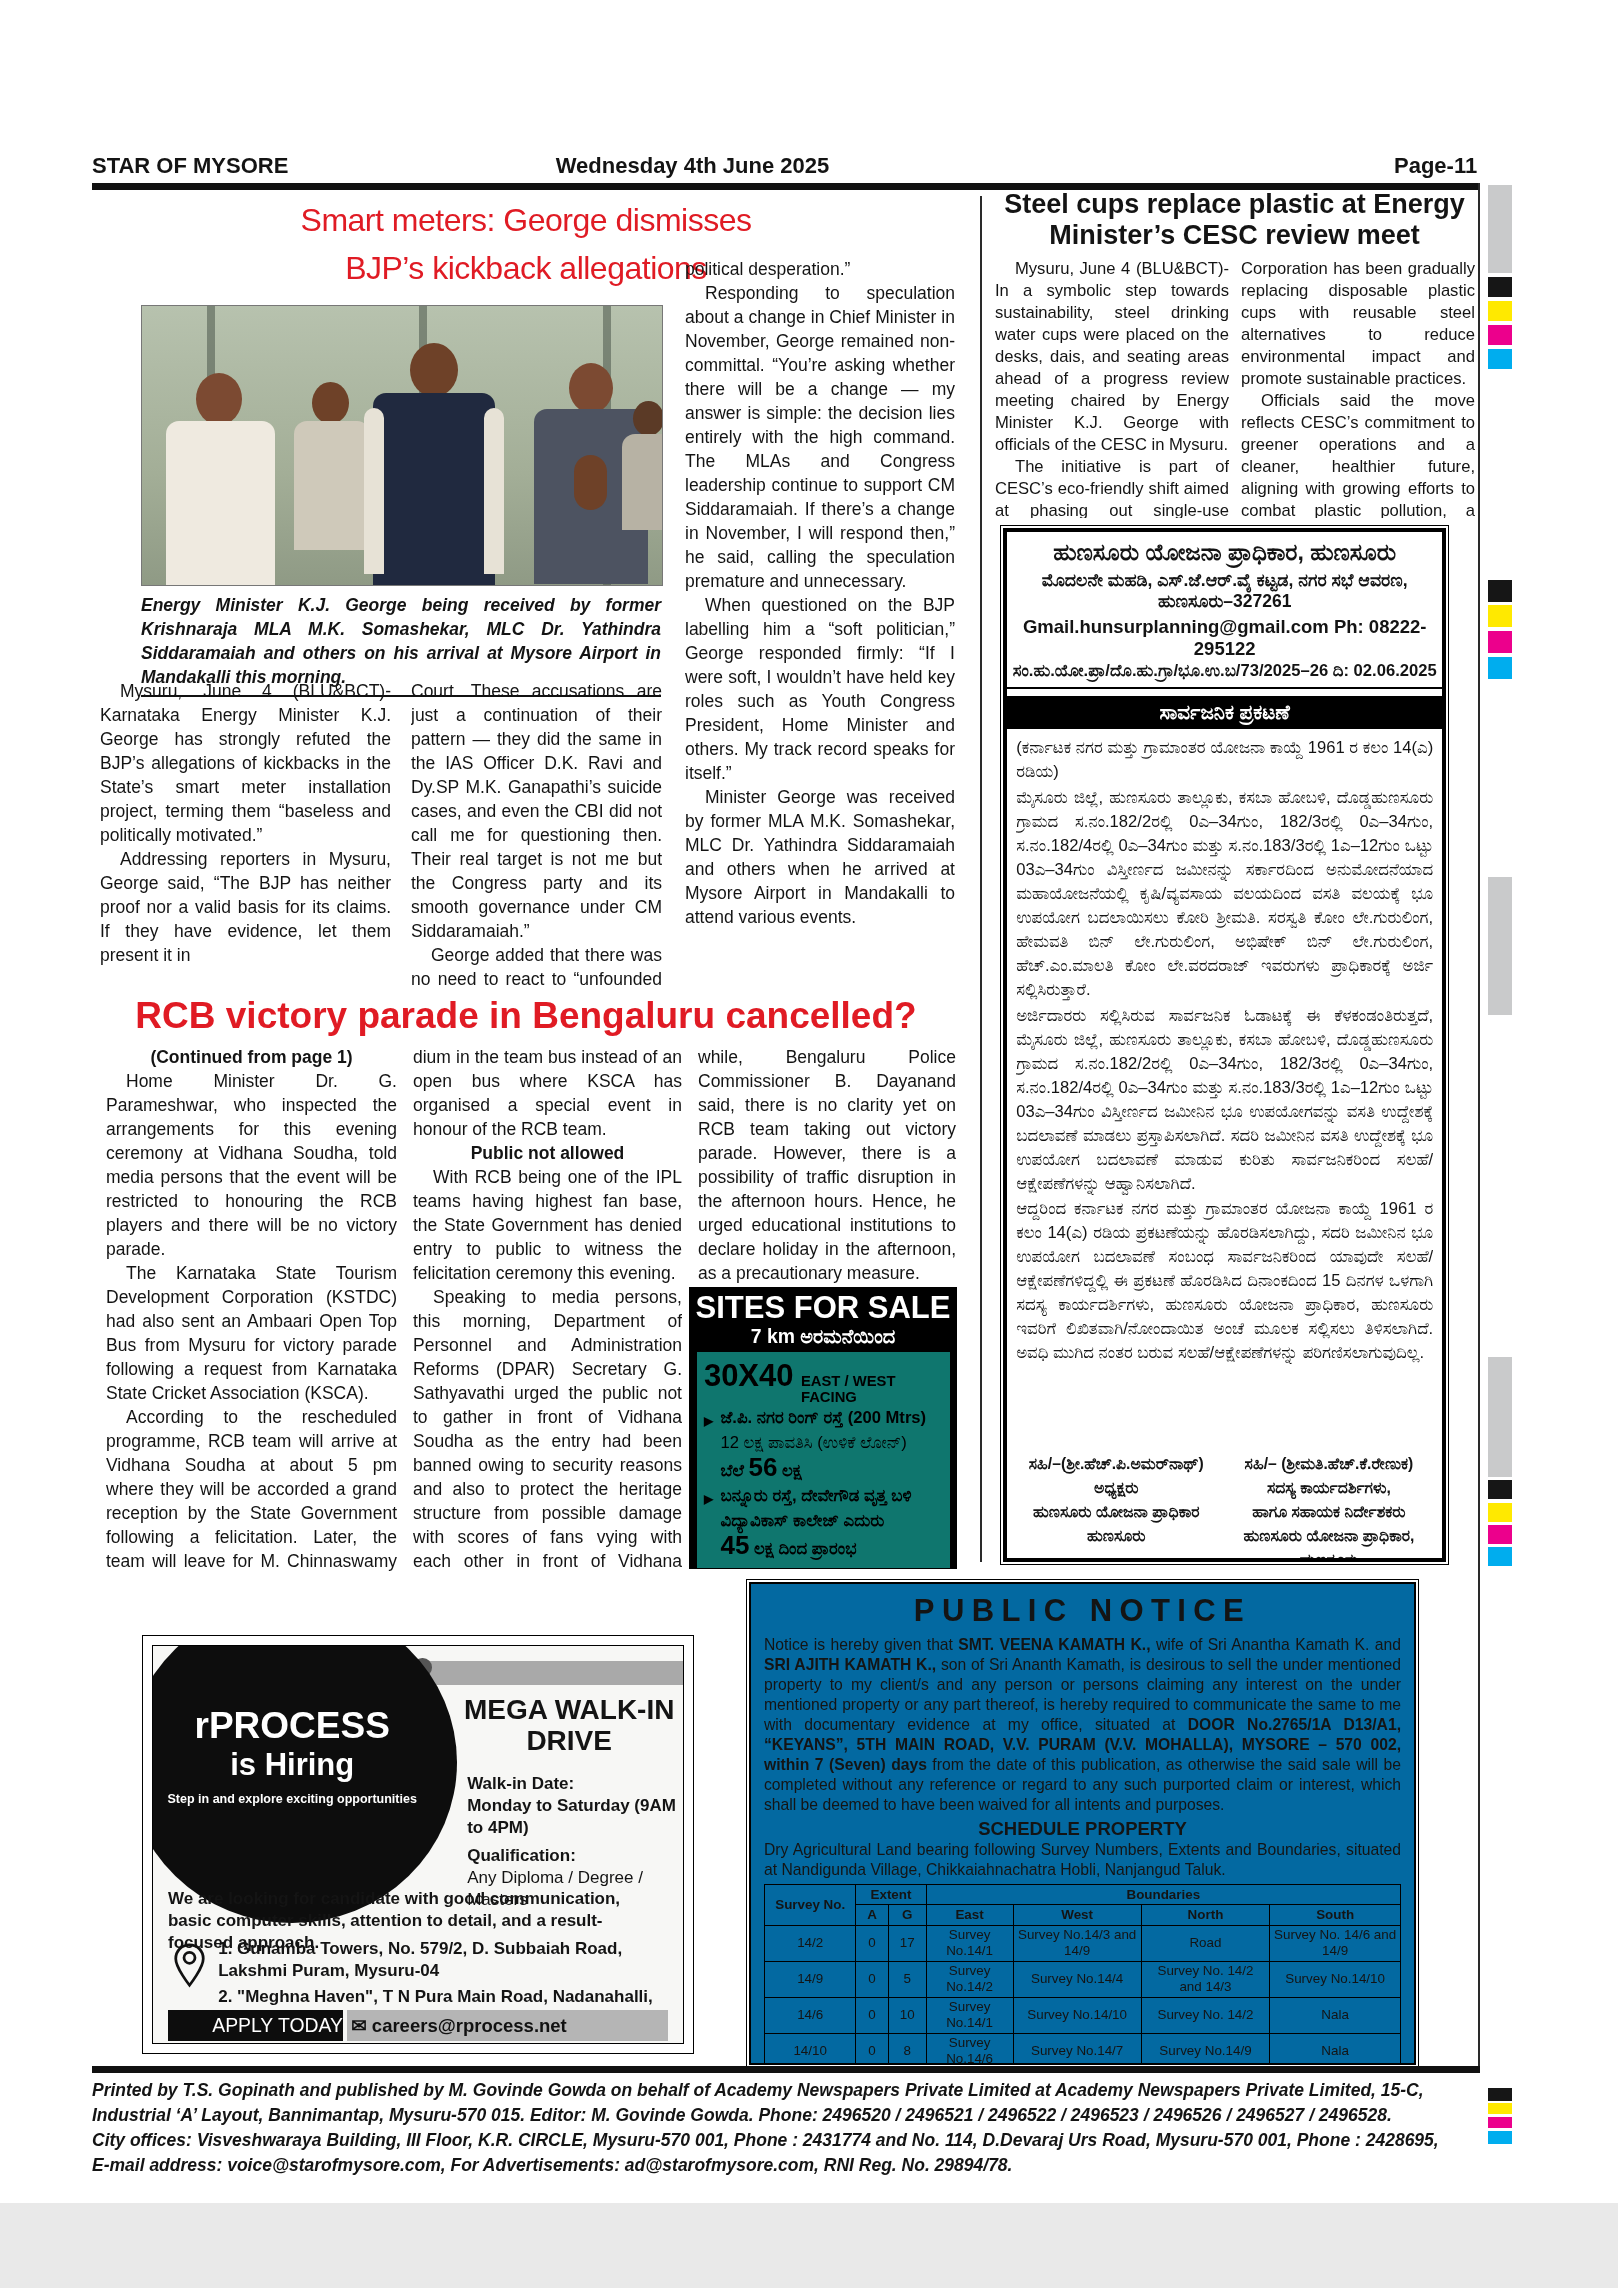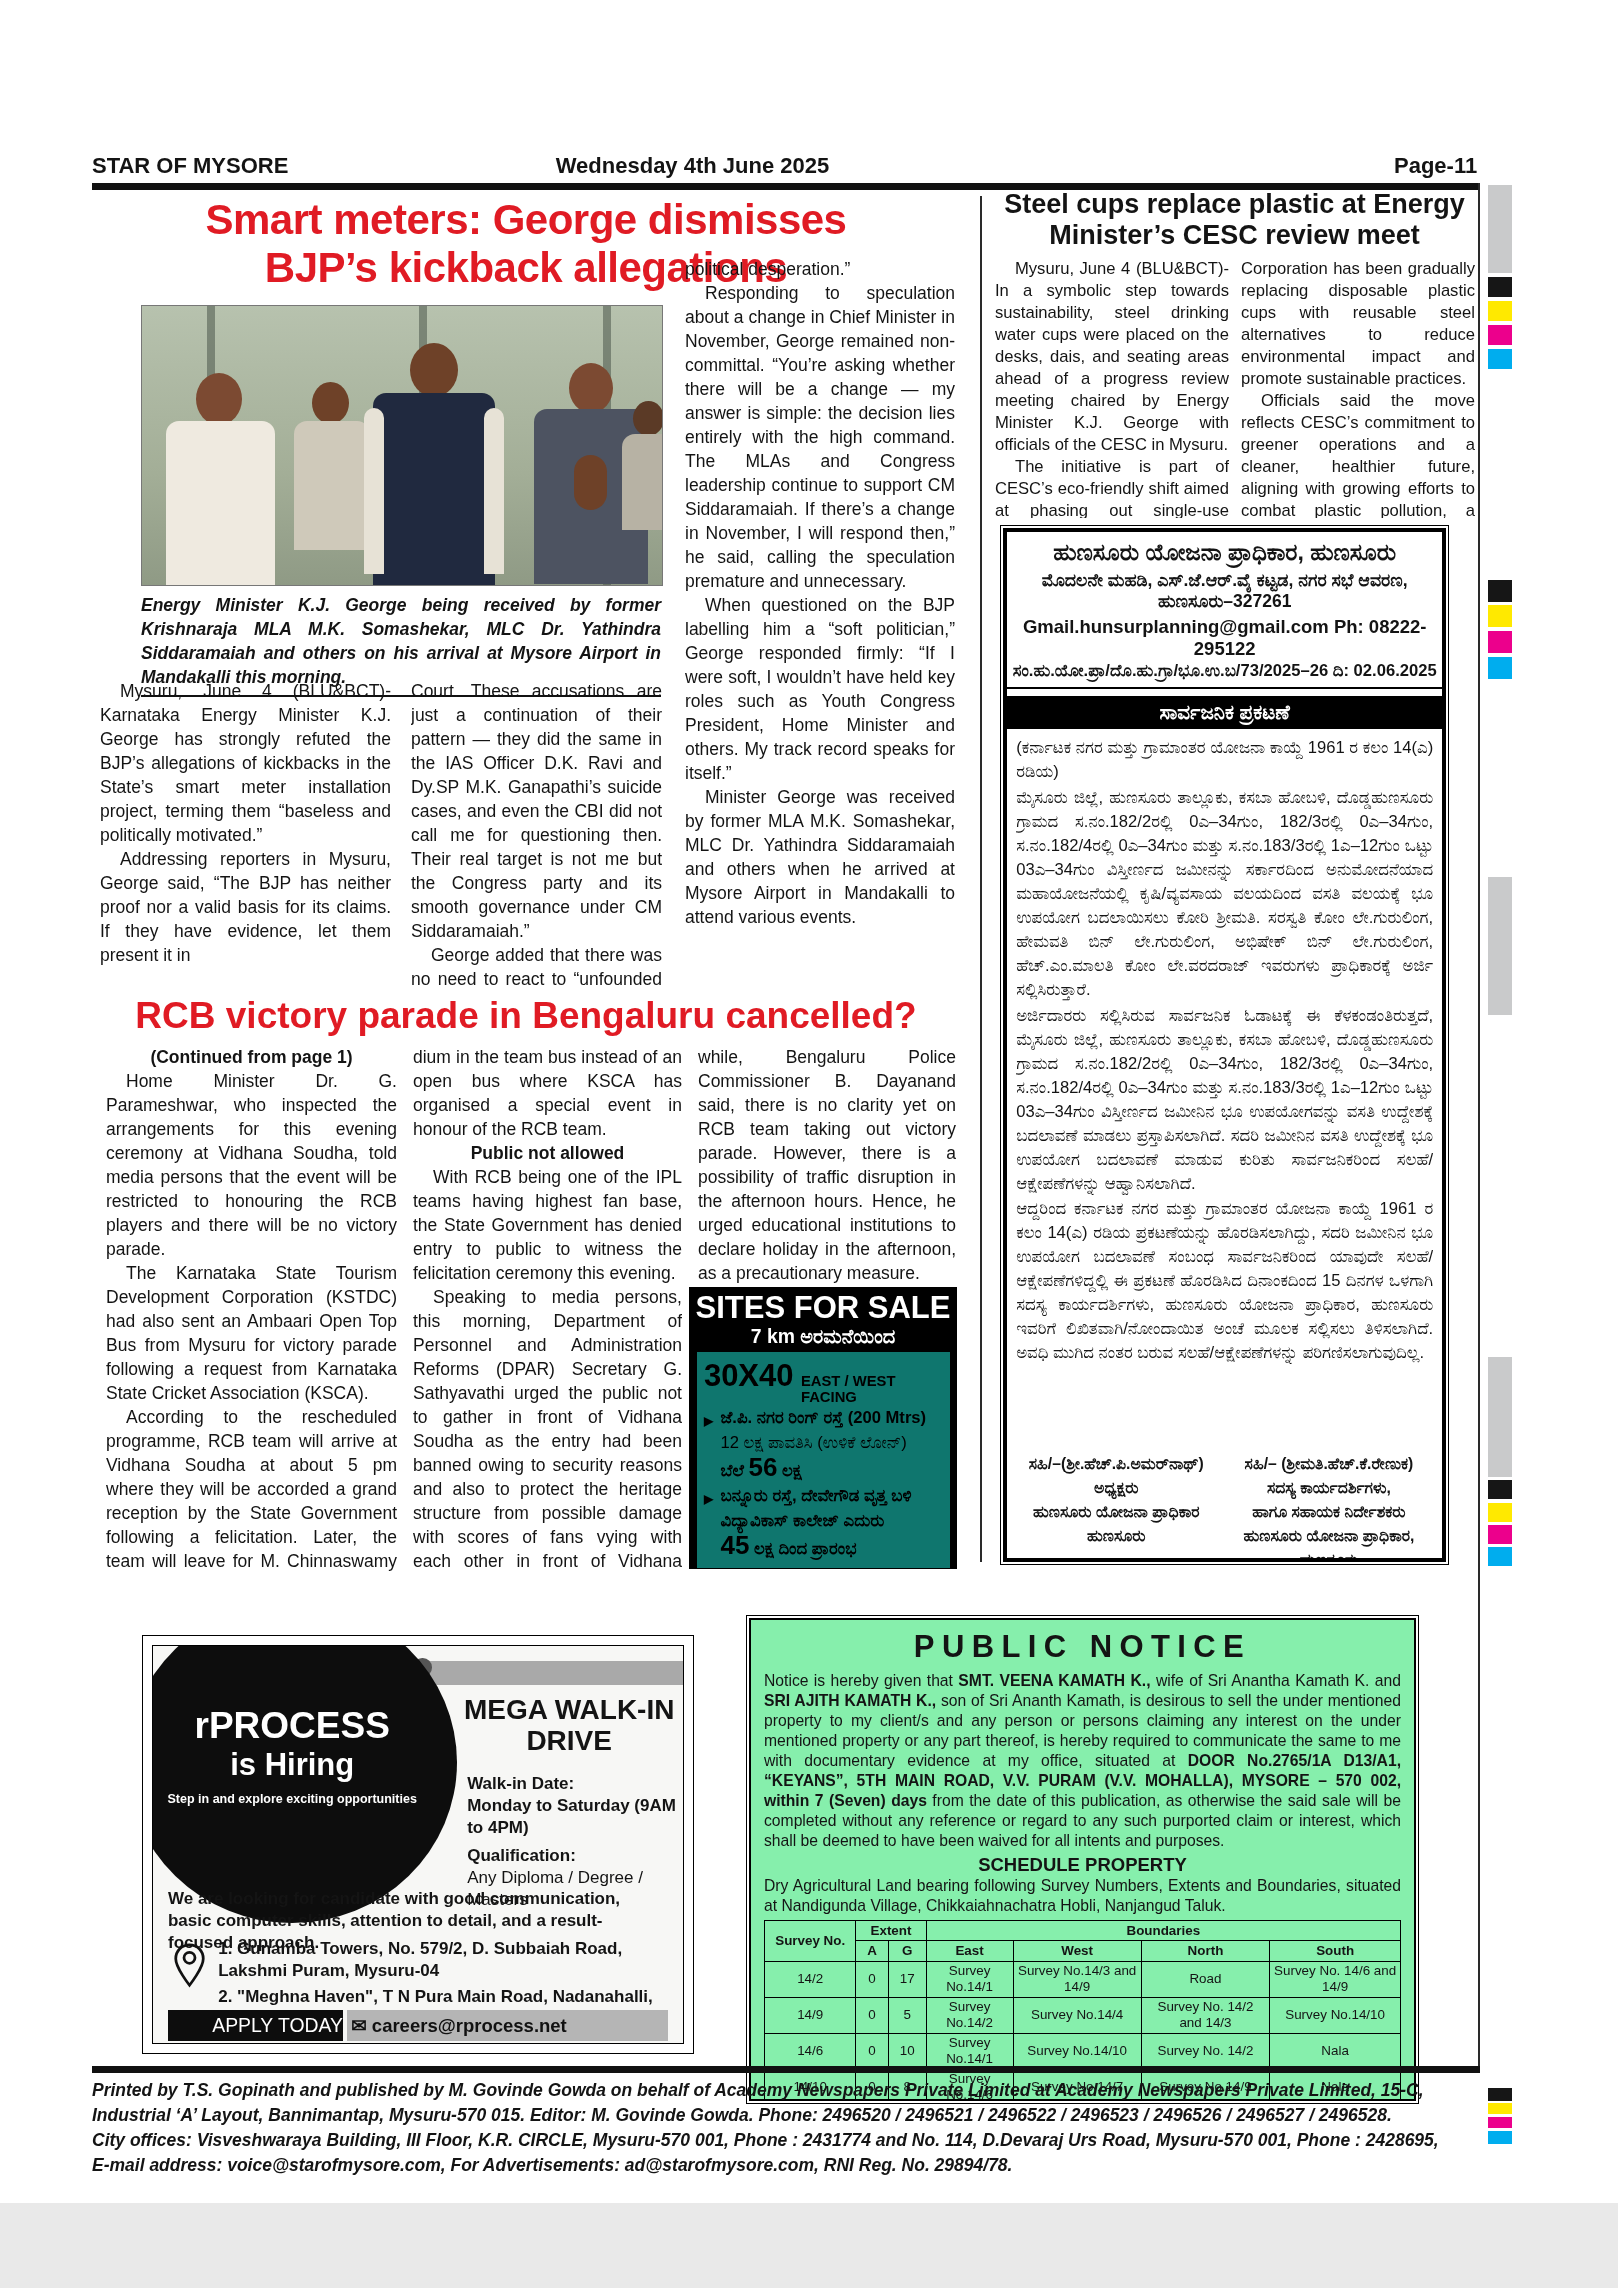--- a/index.html
+++ b/index.html
@@ -7,21 +7,21 @@
         font-family:"Liberation Sans", sans-serif;color:#141414;}
   .abs{position:absolute;}
   .b{font-weight:bold;}
   .ctr{text-align:center;}
   .jst{text-align:justify;}
   .red{color:#e01b24;}
   .rule{background:#111;}
   .col p{margin:0 0 0 0;text-indent:20px;}
   .col p.ni{text-indent:0;}
   .col{font-size:17.5px;line-height:24px;overflow:hidden;}
-  .headline{font-weight:bold;line-height:48px;font-size:42px;letter-spacing:-0.5px;text-align:center;}
+  .headline{font-weight:normal;line-height:48px;font-size:32px;letter-spacing:-0.5px;text-align:center;}
   .subheadline{font-weight:bold;font-size:27px;line-height:31px;}
   .caption{font-weight:bold;font-style:italic;font-size:17.5px;line-height:24px;text-align:justify;
            border-bottom:2.8px solid #111;padding-bottom:5.5px;}
   
   .photo{background:linear-gradient(180deg,#b7c2ae 0%,#a3ae97 60%,#8f9a85 100%);overflow:hidden;border:0.9px solid #777;}
   .frame{position:absolute;top:0;bottom:0;width:8.3px;background:#4a564a;opacity:.55;}
   .fig{position:absolute;}
   .head{position:absolute;border-radius:50%;}
   .torso{position:absolute;border-radius:13px 13px 0 0;}
   
@@ -35,21 +35,21 @@
   .bullet-row .arr{width:16.6px;flex:0 0 16.6px;font-size:12px;padding-top:3.7px;}
   
   .rp-outer{border:1.8px solid #000;background:#fff;}
   .rp-inner{position:absolute;inset:9.2px;border:1.8px solid #000;background:#f7f7f5;overflow:hidden;}
   .rp-circle{position:absolute;width:330px;height:321px;background:#0d0d0d;border-radius:50%;
              top:-44px;left:-26px;color:#fff;text-align:center;}
   .rp-bar{position:absolute;height:24px;background:#a9a9a9;}
   .rp-label{position:absolute;background:#0d0d0d;color:#fff;font-weight:normal;text-align:right;}
   .rp-gray{position:absolute;background:#b5b5b5;font-weight:bold;color:#111;}
   
-  .pnbox{border:2.8px solid #000;outline:1.8px solid #000;outline-offset:2.8px;background:#86efac;overflow:hidden;padding:9.2px 13px;margin-top:36px;}
+  .pnbox{border:2.8px solid #000;outline:1.8px solid #000;outline-offset:2.8px;background:#0369a1;overflow:hidden;padding:9.2px 13px;}
   .pn-title{font-size:31px;font-weight:bold;letter-spacing:7.4px;text-align:center;margin:0 0 5.5px 0;}
   .pn-body{font-size:15.7px;line-height:20px;text-align:justify;margin:0;}
   .pn-table{border-collapse:collapse;width:100%;font-size:13.4px;margin-top:3.7px;}
   .pn-table th,.pn-table td{border:1.4px solid #000;padding:1.8px 3.7px;text-align:center;line-height:15.7px;}
   .mark{position:absolute;left:1488px;width:24px;}
   .vline{position:absolute;background:#2a2a2a;}
   .footer-line{font-weight:bold;font-style:italic;font-size:17.5px;line-height:25px;}
 </style>
 </head>
 <body>

